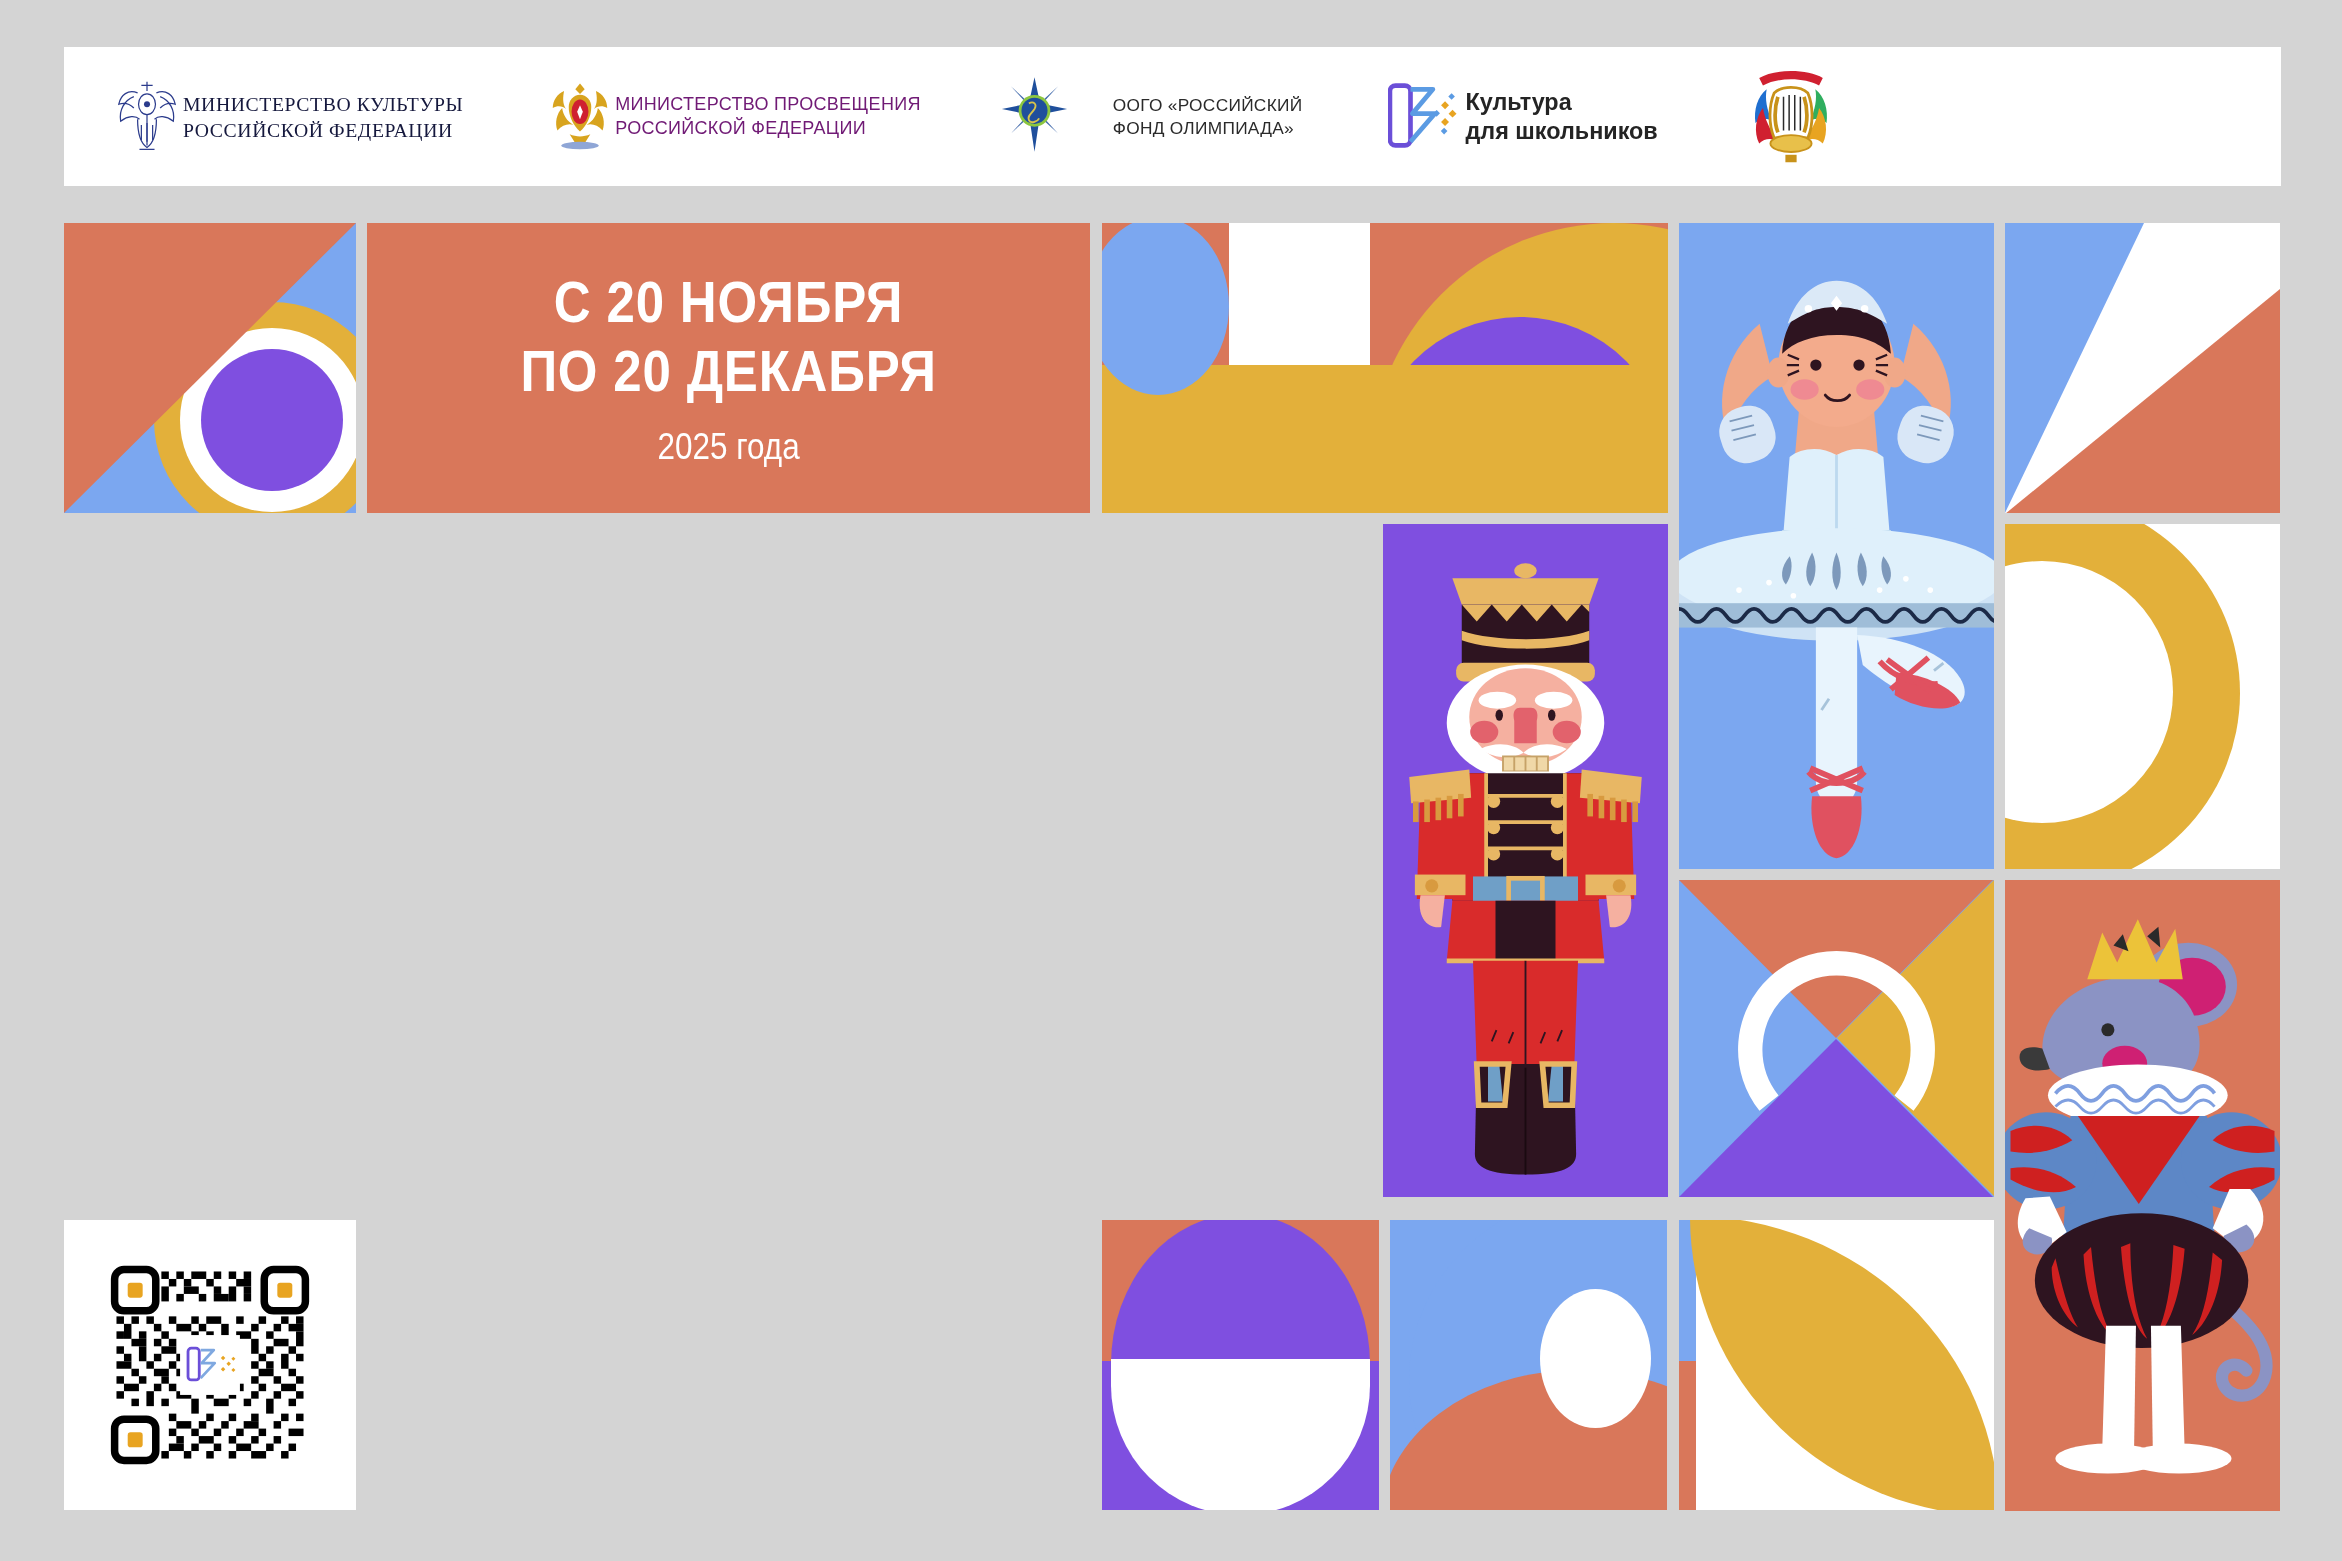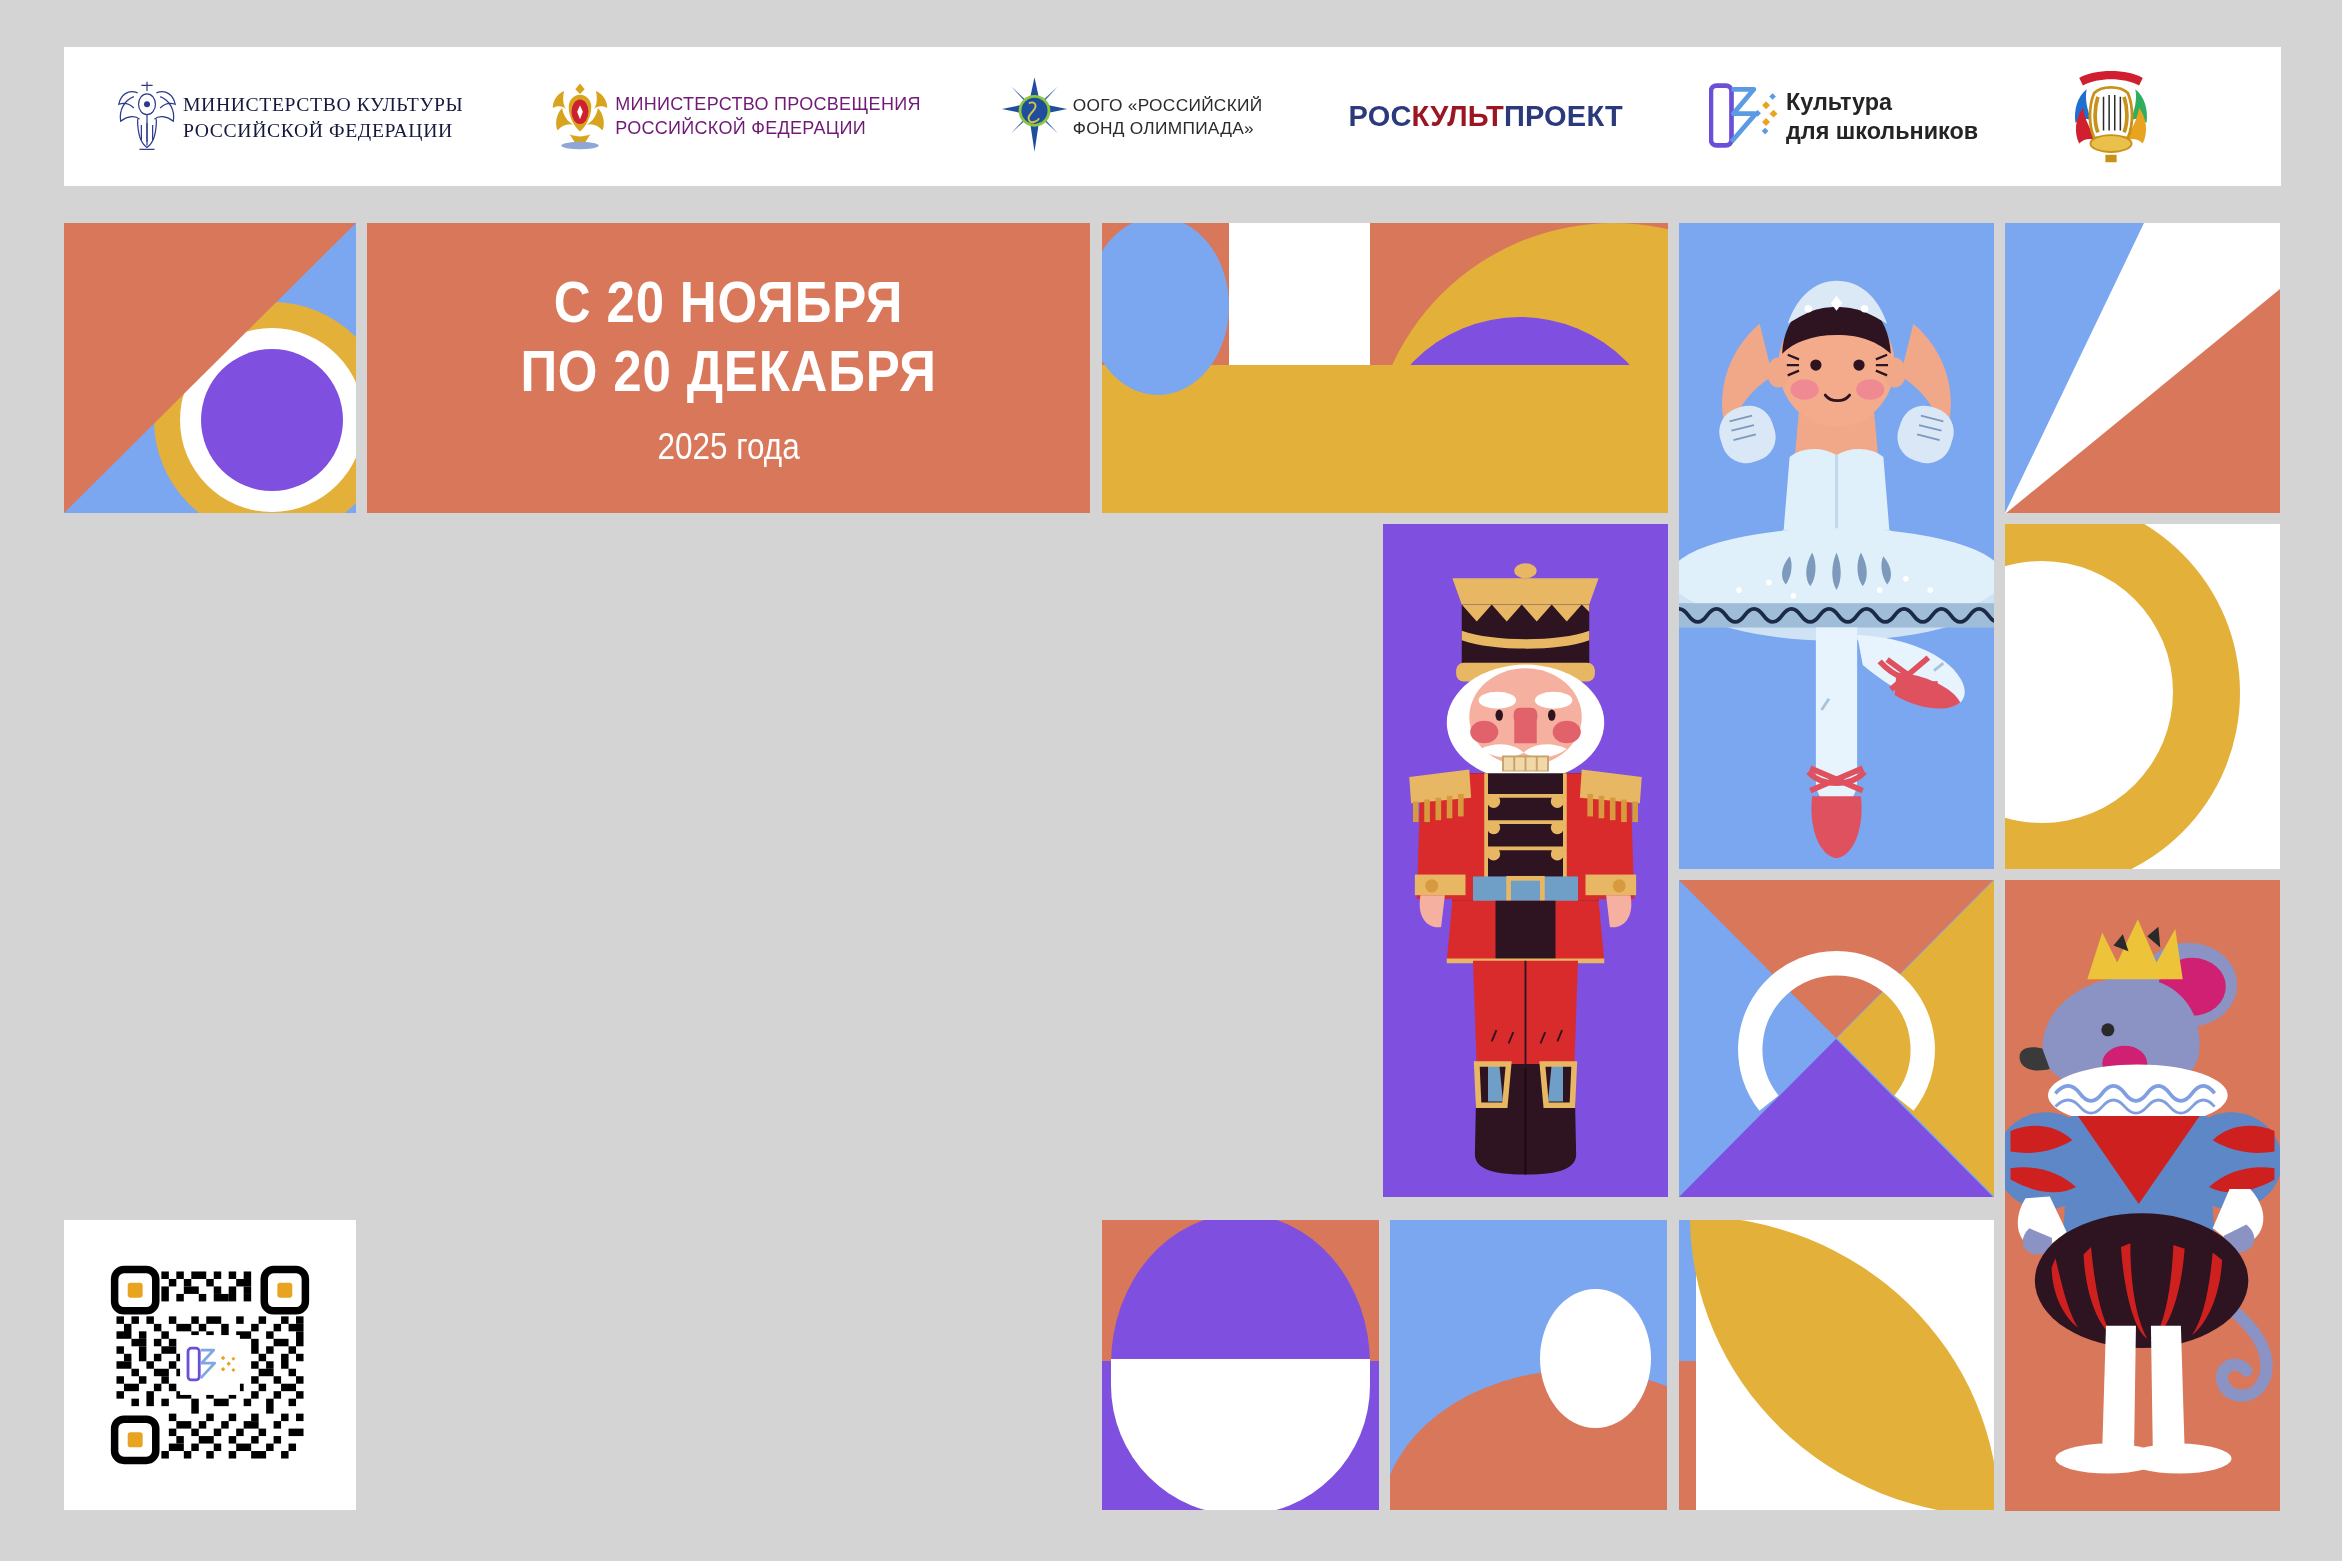--- a/index.html
+++ b/index.html
@@ -18,21 +18,21 @@
   }
   .logo-cell { display:flex; align-items:center; gap:4px; height:100%; }
   .logo-cell.c1 { margin-left:51px; }
   .logo-cell.c2 { margin-left:86px; }
   .logo-cell.c3 { margin-left:79px; }
   .logo-cell.c4 { margin-left:86px; }
   .logo-cell.c5 { margin-left:86px;font-weight:bold; }
   .logo-cell.c6 { margin-left:88px; }
   .logo-txt { font-size:18px; line-height:1.32; color:#701a75; letter-spacing:0.3px; }
   .logo-txt.serif { font-family:"Liberation Serif", serif; font-size:19.7px; color:#15183d; letter-spacing:0.6px;}
-  .logo-txt.small { font-size:17.3px; color:#2a2a2a; }
+  .logo-txt.small { font-size:17.3px; color:#2a2a2a;margin-left:40px; }
   .mark { flex:0 0 auto; }
 
   .rkp { font-size:29px; font-weight:700; letter-spacing:0.2px; }
   .rkp .a { color:#2b3a7a; }
   .rkp .b { color:#9c1522; }
   .kdsh-txt { font-size:23.4px; line-height:1.22; color:#242424; }
 
   
   .tile { position:absolute; overflow:hidden;margin-top:10px; }
 
@@ -214,23 +214,20 @@
           <circle cx="37" cy="38" r="14" fill="#1f4f9c"></circle>
           <path d="M31 30 c5 -3 9 1 6 6 c-4 6 -8 8 -6 12 c2 4 9 2 11 -2" fill="none" stroke="#d9c44a" stroke-width="2"></path>
         </svg>
       </span>
       <span class="logo-txt small">
         <span>ООГО «РОССИЙСКИЙ</span><br>
         <span>ФОНД ОЛИМПИАДА»</span>
       </span>
     </div>
 
-    <div class="logo-cell c4">
-      <span class="rkp"><span class="a">РОС</span><span class="b">КУЛЬТ</span><span class="a">ПРОЕКТ</span></span>
-    </div>
 
     <div class="logo-cell c5">
       <span class="mark">
         <svg width="73" height="71" viewBox="0 0 78 76">
           <path d="M8 6 h10 a6 6 0 0 1 6 6 v52 a6 6 0 0 1 -6 6 h-10 a6 6 0 0 1 -6 -6 v-52 a6 6 0 0 1 6 -6z" fill="none" stroke="#6b4fd8" stroke-width="5"></path>
           <path d="M24 10 L48 10 L26 36 L50 36 L24 66" fill="none" stroke="#5b9be3" stroke-width="5" stroke-linejoin="round"></path>
           <g fill="#e8a421">
             <rect x="58" y="24" width="6" height="6" transform="rotate(45 61 27)"></rect>
             <rect x="66" y="33" width="6" height="6" transform="rotate(45 69 36)"></rect>
             <rect x="58" y="42" width="6" height="6" transform="rotate(45 61 45)"></rect>

